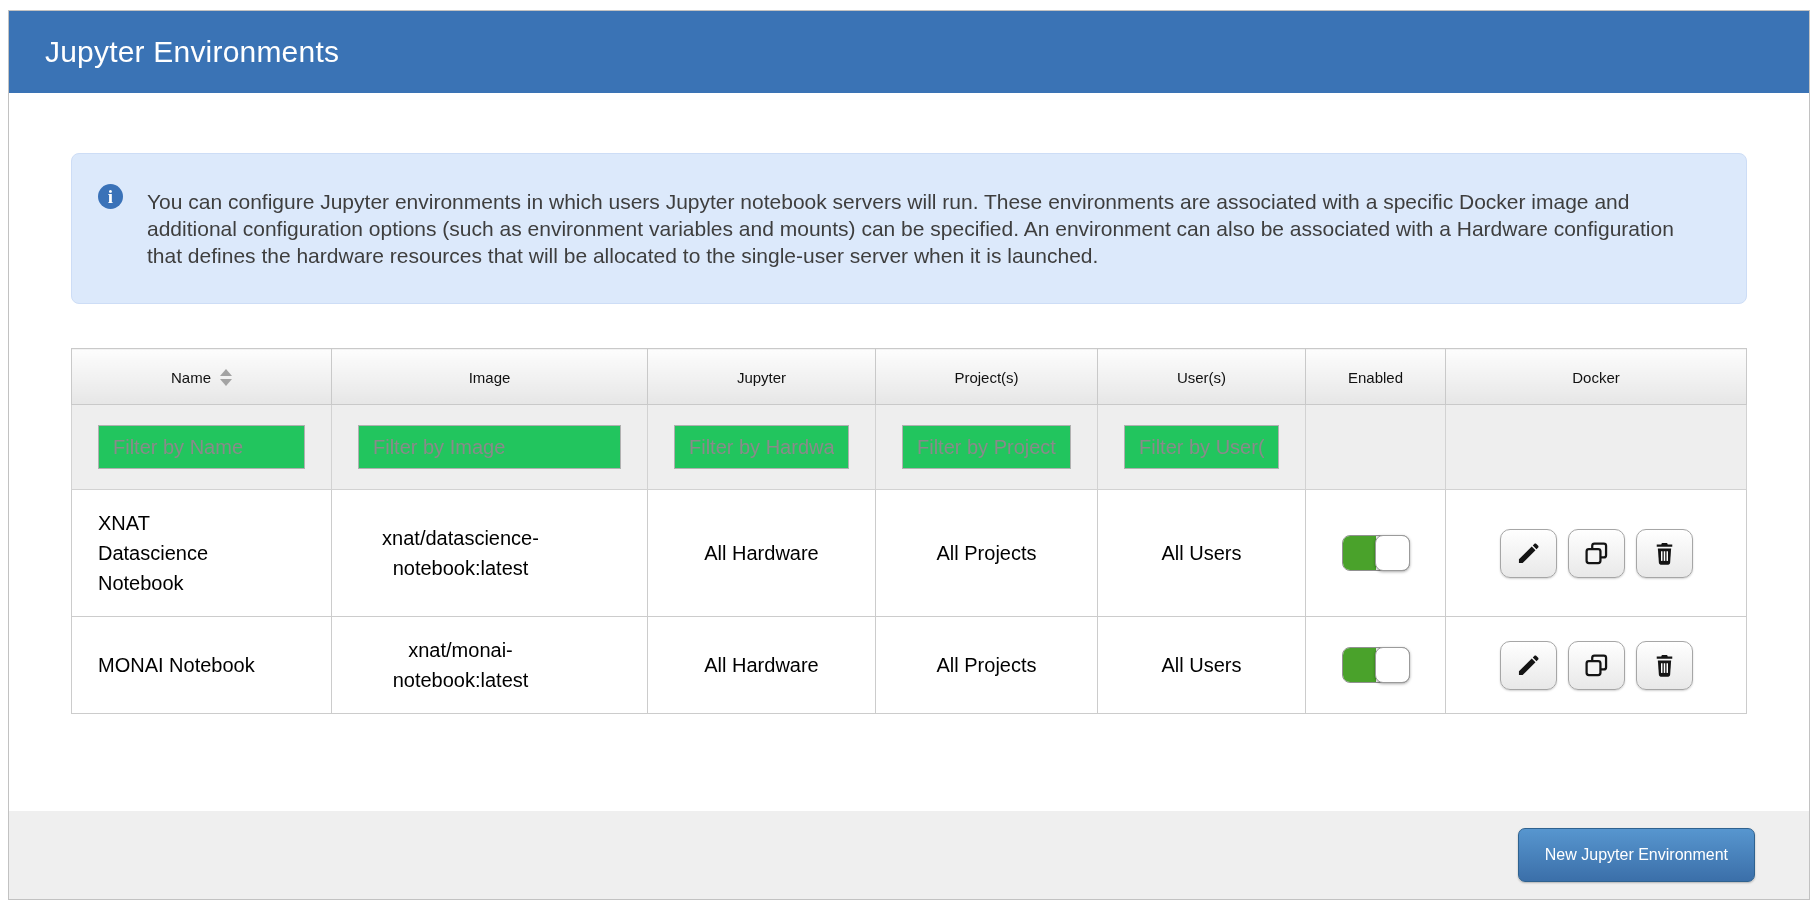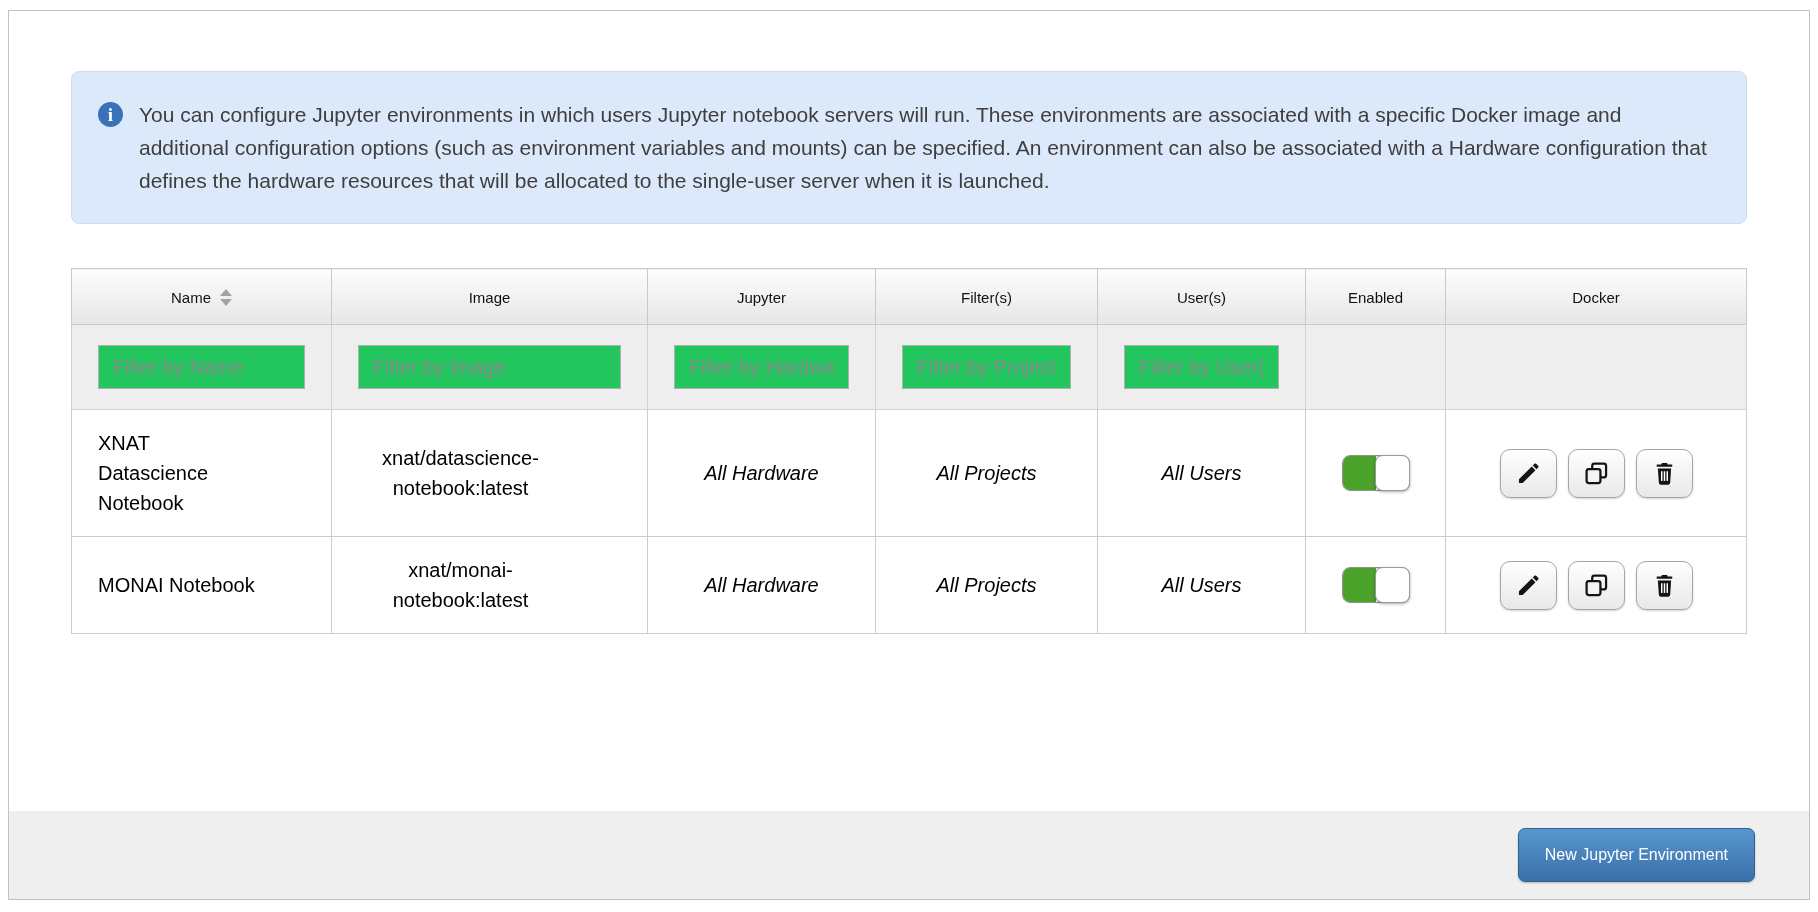--- a/index.html
+++ b/index.html
@@ -26,21 +26,21 @@
   .info-box{
     background:#dce9fb;border:1px solid #cdddf6;border-radius:8px;
     padding:26px 30px 26px 26px;display:flex;gap:16px;margin-bottom:44px;
   }
   .info-icon{
     flex:0 0 auto;width:25px;height:25px;margin-top:4px;border-radius:50%;
     background:#3a72b8;color:#fff;display:flex;align-items:center;justify-content:center;
     font-family:"Liberation Serif",serif;font-weight:700;font-size:19px;line-height:1;
   }
   .info-icon::after{content:"i";}
-  .info-text{margin:0;color:#3e3e3e;font-size:21px;line-height:33px;}
+  .info-text{margin:8px;color:#3e3e3e;font-size:21px;line-height:27px;}
 
   
   table.env-table{
     width:100%;border-collapse:collapse;table-layout:fixed;
     border:1px solid #b5b5b5;
   }
   col.c-name{width:260px}col.c-image{width:316px}col.c-hardware{width:228px}
   col.c-projects{width:222px}col.c-users{width:208px}col.c-enabled{width:140px}
 
   .env-table th{
@@ -64,21 +64,21 @@
     font-family:"Liberation Sans",sans-serif;font-size:20px;color:#555;
     padding:0 14px;outline:none;white-space:nowrap;overflow:hidden;
   }
   .filter-input::placeholder{color:#8a8a8a;opacity:1;}
 
   .env-table td.cell{
     background:#fff;border:1px solid #cccccc;vertical-align:middle;
     font-size:20px;color:#000;line-height:30px;
   }
   td.cell.left{text-align:left;padding:18px 10px 18px 26px;}
-  td.cell.center{text-align:center;padding:18px 8px;font-style:italic;}
+  td.cell.center{text-align:center;padding:18px 8px;}
   .name-text{display:inline-block;max-width:162px;text-align:left;}
   .image-text{display:inline-block;max-width:205px;text-align:center;}
 
   
   .toggle{
     position:relative;width:66px;height:34px;margin:0 auto;
     border:1px solid #919191;border-radius:8px;background:#fff;
     box-shadow:inset 0 1px 2px rgba(0,0,0,.12);cursor:pointer;
   }
   .toggle-fill{position:absolute;left:0;top:0;bottom:0;width:50%;background:#4aa22b;border-radius:7px 0 0 7px;}
@@ -108,20 +108,23 @@
     border:1px solid #2f628f;background:linear-gradient(#5796cf,#3b6fa9);
     color:#ffffff;font-family:"Liberation Sans",sans-serif;font-size:16px;
     box-shadow:0 1px 2px rgba(0,0,0,.25);
   }
 </style>
 </head>
 <body>
 
 <div class="panel">
 
+  <div class="panel-header">
+    <h1 class="panel-title">Jupyter Environments</h1>
+  </div>
 
   <div class="panel-body">
 
     <div class="info-box">
       <span class="info-icon"></span>
       <p class="info-text">You can configure Jupyter environments in which users Jupyter notebook servers will run. These environments are associated with a specific Docker image and additional configuration options (such as environment variables and mounts) can be specified. An environment can also be associated with a Hardware configuration that defines the hardware resources that will be allocated to the single-user server when it is launched.</p>
     </div>
 
     <table class="env-table">
       <colgroup>
@@ -134,21 +137,21 @@
           <col class="c-actions">
       </colgroup>
       <thead>
         <tr id="header-row">
             <th><span class="th-label">Name</span><span class="sort-icon">
                 <i class="tri tri-up"></i>
                 <i class="tri tri-down"></i>
               </span></th>
             <th><span class="th-label">Image</span></th>
             <th><span class="th-label">Jupyter</span></th>
-            <th><span class="th-label">Filter(s)</span></th>
+            <th><span class="th-label">Project(s)</span></th>
             <th><span class="th-label">User(s)</span></th>
             <th><span class="th-label">Enabled</span></th>
             <th><span class="th-label">Docker</span></th>
           </tr>
         <tr id="filter-row">
             <td class="filter-cell"><input type="text" class="filter-input" placeholder="Filter by Name" style=""></td>
             <td class="filter-cell"><input type="text" class="filter-input" placeholder="Filter by Image" style=""></td>
             <td class="filter-cell"><input type="text" class="filter-input" placeholder="Filter by Hardware" style=""></td>
             <td class="filter-cell"><input type="text" class="filter-input" placeholder="Filter by Project(s)" style=""></td>
             <td class="filter-cell"><input type="text" class="filter-input" placeholder="Filter by User(s)" style=""></td>

